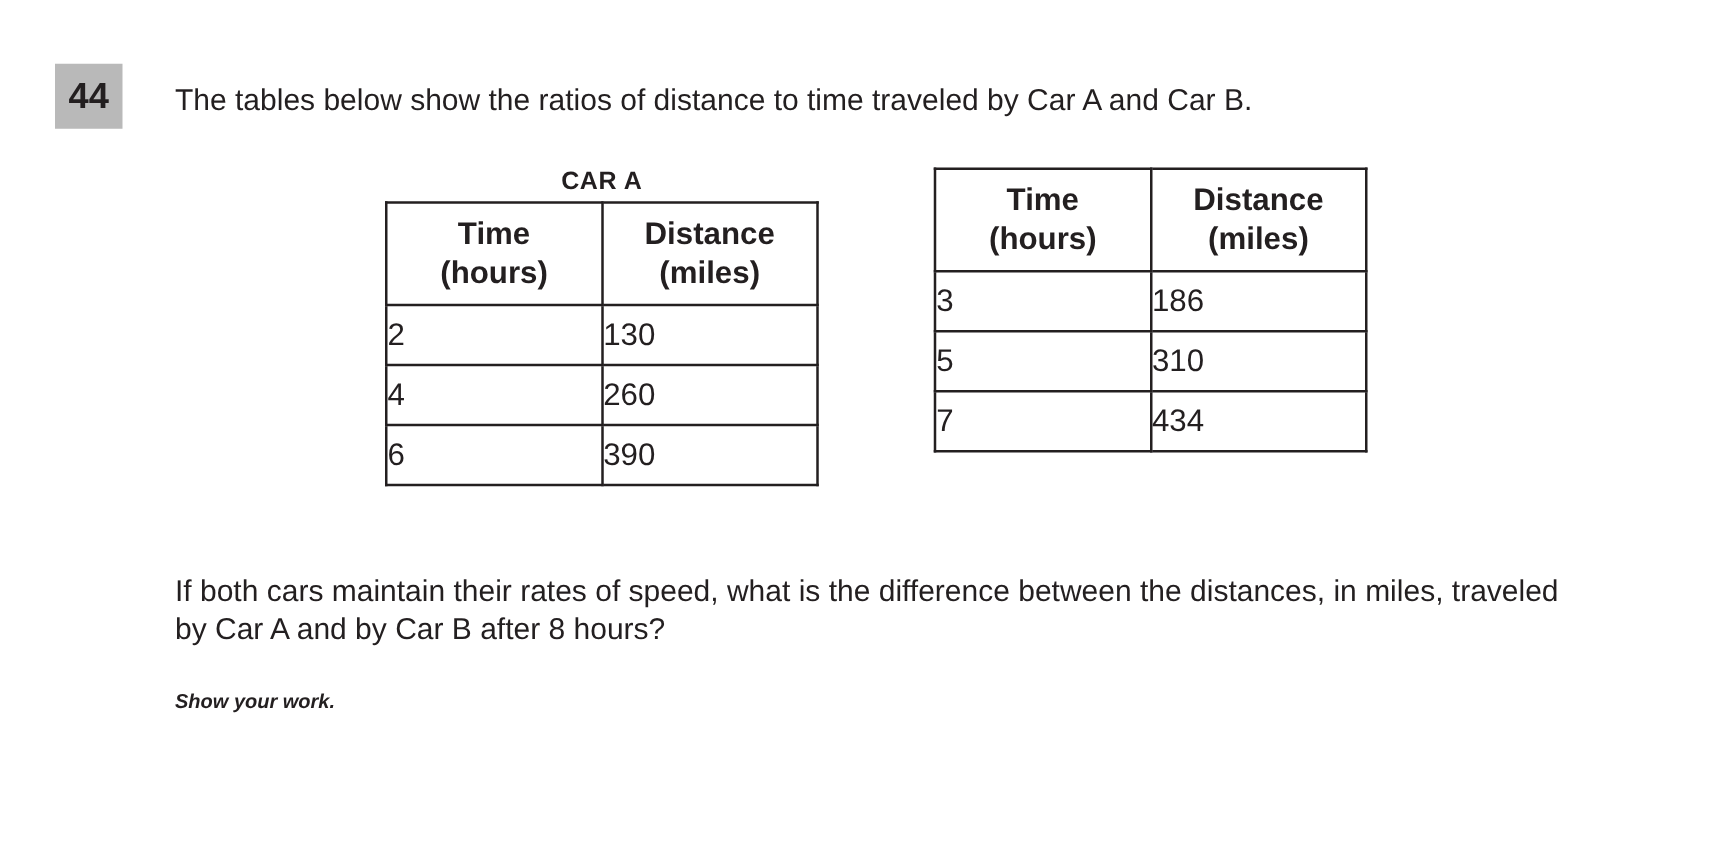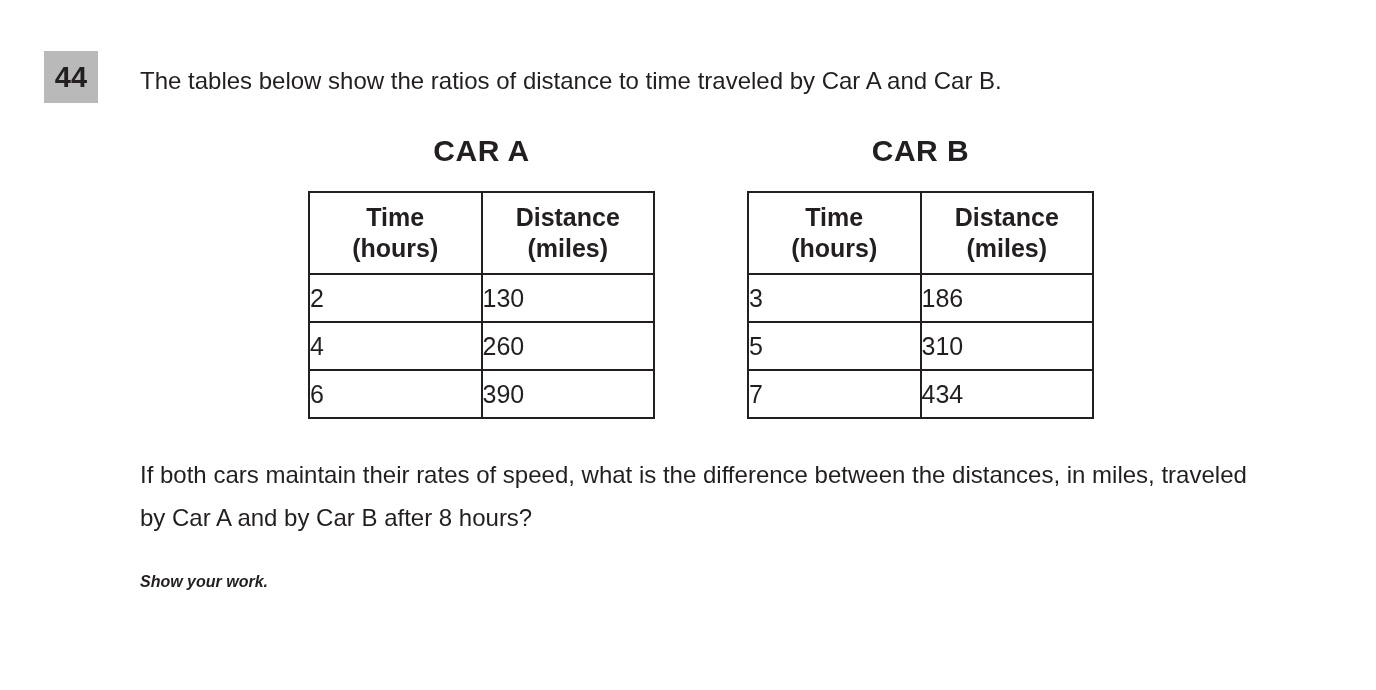--- a/index.html
+++ b/index.html
@@ -41,24 +41,24 @@
 
   .tables-row {
     margin-top: 38px;
     margin-left: 168px;
     display: flex;
     gap: 92px;
   }
   .table-block { width: 347px; }
   .table-title {
     text-align: center;
-    font-size: 30px;
+    font-size: 20px;
     font-weight: bold;
     letter-spacing: 0.5px;
-    margin-bottom: 23px;
+    margin-bottom: 4px;
   }
   table.data-table {
     width: 100%;
     border-collapse: collapse;
     table-layout: fixed;
   }
   table.data-table th,
   table.data-table td {
     border: 2px solid #231f20;
     vertical-align: middle;
@@ -69,23 +69,23 @@
     font-weight: bold;
     line-height: 31px;
   }
   table.data-table td {
     height: 48px;
     font-size: 25px;
     font-weight: normal;
   }
 
   .prompt {
-    margin-top: 34px;
+    margin-top: 70px;
     font-size: 24px;
-    line-height: 43px;
+    line-height: 30px;
     max-width: 1110px;
   }
   .show-work {
     margin-top: 34px;
     font-size: 16px;
     font-weight: bold;
     font-style: italic;
   }
 </style>
 </head>
@@ -128,21 +128,20 @@
             </tr>
             <tr>
               <td>6</td>
               <td>390</td>
             </tr>
           </tbody>
         </table>
       </div>
 
       <div class="table-block">
-        <div class="table-title">CAR B</div>
         <table class="data-table">
           <thead>
             <tr>
               <th>
                 <span>Time</span><br>
                 <span>(hours)</span>
               </th>
               <th>
                 <span>Distance</span><br>
                 <span>(miles)</span>

